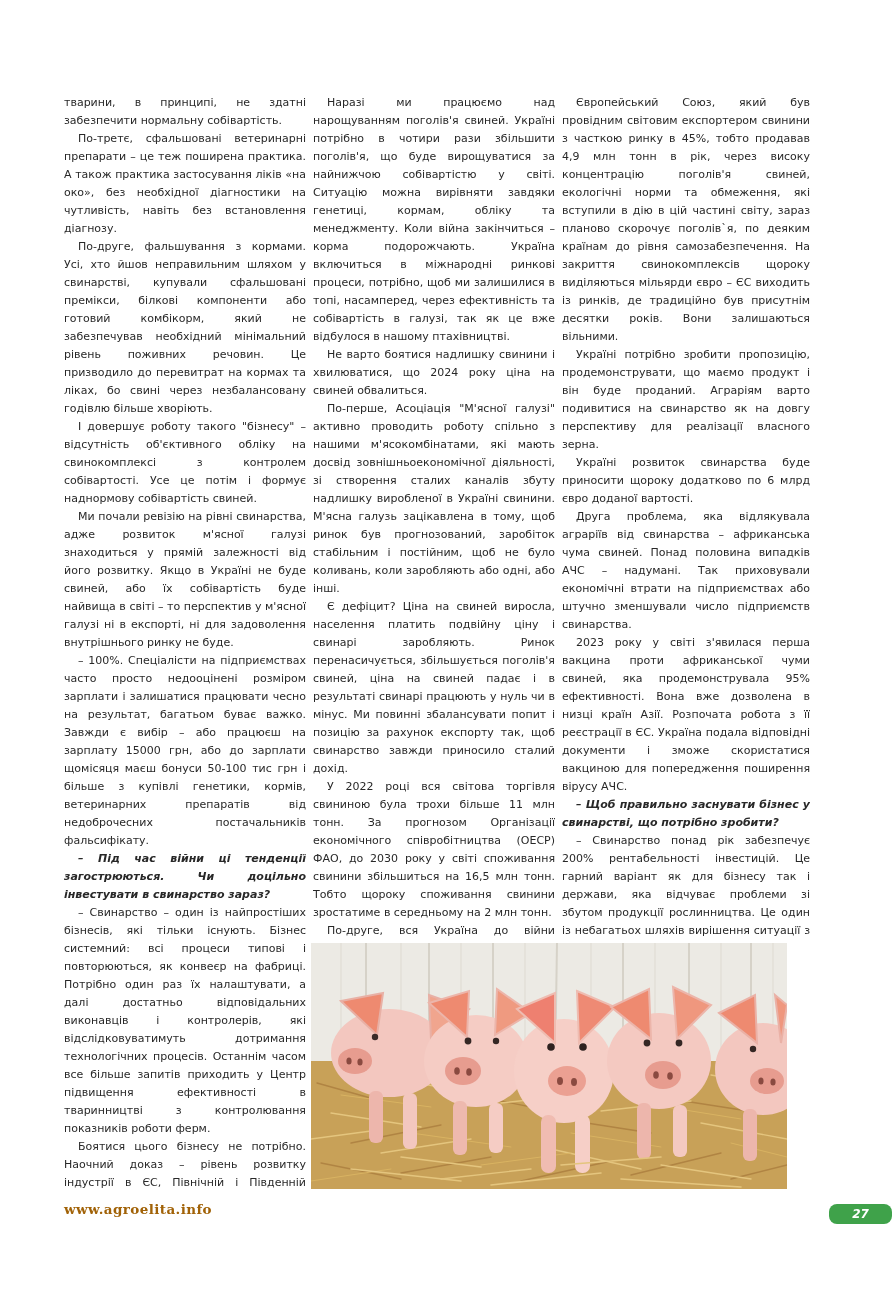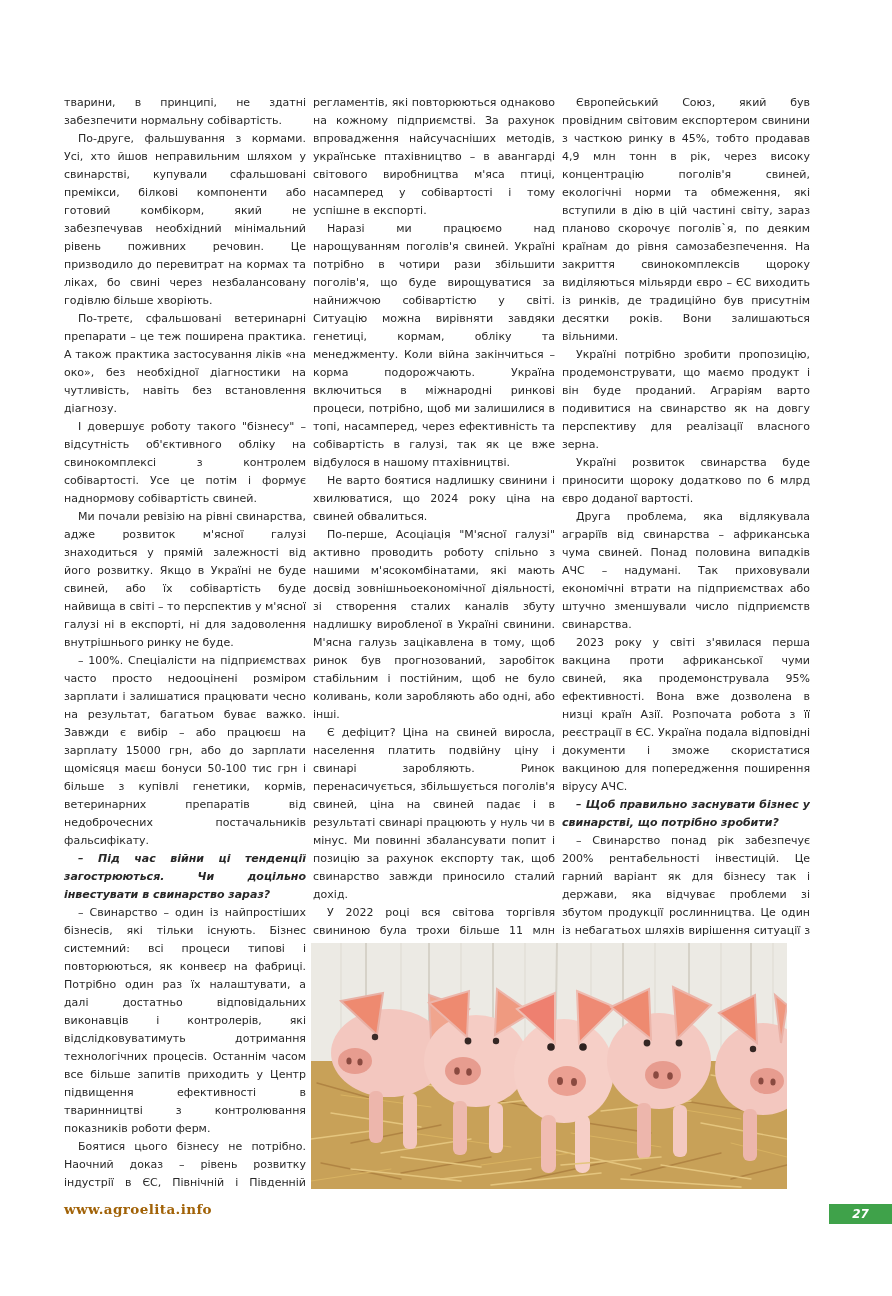--- a/index.html
+++ b/index.html
@@ -22,31 +22,30 @@
       display:flex;align-items:center;justify-content:center;
       font-size:12px;font-weight:bold;font-style:italic;color:#ffffff;}
 </style>
 </head>
 <body>
 
 <div class="page">
 
   <div class="col col-1">
       <p class="block cont">тварини, в принципі, не здатні забезпечити нормальну собівартість.</p>
+      <p class="block para">По-третє, сфальшовані ветеринарні препарати – це теж поширена практика. А також практика застосування ліків «на око», без необхідної діагностики на чутливість, навіть без встановлення діагнозу.</p>
       <p class="block para">По-друге, фальшування з кормами. Усі, хто йшов неправильним шляхом у свинарстві, купували сфальшовані премікси, білкові компоненти або готовий комбікорм, який не забезпечував необхідний мінімальний рівень поживних речовин. Це призводило до перевитрат на кормах та ліках, бо свині через незбалансовану годівлю більше хворіють.</p>
-      <p class="block para">По-третє, сфальшовані ветеринарні препарати – це теж поширена практика. А також практика застосування ліків «на око», без необхідної діагностики на чутливість, навіть без встановлення діагнозу.</p>
       <p class="block para">І довершує роботу такого "бізнесу" – відсутність об'єктивного обліку на свинокомплексі з контролем собівартості. Усе це потім і формує наднормову собівартість свиней.</p>
       <p class="block para">Ми почали ревізію на рівні свинарства, адже розвиток м'ясної галузі знаходиться у прямій залежності від його розвитку. Якщо в Україні не буде свиней, або їх собівартість буде найвища в світі – то перспектив у м'ясної галузі ні в експорті, ні для задоволення внутрішнього ринку не буде.</p>
       <p class="block para">– 100%. Спеціалісти на підприємствах часто просто недооцінені розміром зарплати і залишатися працювати чесно на результат, багатьом буває важко. Завжди є вибір – або працюєш на зарплату 15000 грн, або до зарплати щомісяця маєш бонуси 50-100 тис грн і більше з купівлі генетики, кормів, ветеринарних препаратів від недоброчесних постачальників фальсифікату.</p>
       <p class="block question">– Під час війни ці тенденції загострюються. Чи доцільно інвестувати в свинарство зараз?</p>
       <p class="block para">– Свинарство – один із найпростіших бізнесів, які тільки існують. Бізнес системний: всі процеси типові і повторюються, як конвеєр на фабриці. Потрібно один раз їх налаштувати, а далі достатньо відповідальних виконавців і контролерів, які відслідковуватимуть дотримання технологічних процесів. Останнім часом все більше запитів приходить у Центр підвищення ефективності в тваринництві з контролювання показників роботи ферм.</p>
       <p class="block para">Боятися цього бізнесу не потрібно. Наочний доказ – рівень розвитку індустрії в ЄС, Північній і Південній Америці. В Північній Америці, на відміну від країн ЄС, де свинарство сімейний бізнес, на свинокомплексах працюють багато найнятих працівників, мексиканців, зокрема, в яких ставлення до тварин, схоже нашому на багатьох фермах. При цьому галузь, будучи правильно організованою, працює на високому рівні.</p>
     </div>
   <div class="col col-2">
-      <p class="block cont">регламентів, які повторюються однаково на кожному підприємстві. За рахунок впровадження найсучасніших методів, українське птахівництво – в авангарді світового виробництва м'яса птиці, насамперед у собівартості і тому успішне в експорті.</p>
       <p class="block para">Наразі ми працюємо над нарощуванням поголів'я свиней. Україні потрібно в чотири рази збільшити поголів'я, що буде вирощуватися за найнижчою собівартістю у світі. Ситуацію можна вирівняти завдяки генетиці, кормам, обліку та менеджменту. Коли війна закінчиться – корма подорожчають. Україна включиться в міжнародні ринкові процеси, потрібно, щоб ми залишилися в топі, насамперед, через ефективність та собівартість в галузі, так як це вже відбулося в нашому птахівництві.</p>
       <p class="block para">Не варто боятися надлишку свинини і хвилюватися, що 2024 року ціна на свиней обвалиться.</p>
       <p class="block para">По-перше, Асоціація "М'ясної галузі" активно проводить роботу спільно з нашими м'ясокомбінатами, які мають досвід зовнішньоекономічної діяльності, зі створення сталих каналів збуту надлишку виробленої в Україні свинини. М'ясна галузь зацікавлена в тому, щоб ринок був прогнозований, заробіток стабільним і постійним, щоб не було коливань, коли заробляють або одні, або інші.</p>
       <p class="block para">Є дефіцит? Ціна на свиней виросла, населення платить подвійну ціну і свинарі заробляють. Ринок перенасичується, збільшується поголів'я свиней, ціна на свиней падає і в результаті свинарі працюють у нуль чи в мінус. Ми повинні збалансувати попит і позицію за рахунок експорту так, щоб свинарство завжди приносило сталий дохід.</p>
       <p class="block para">У 2022 році вся світова торгівля свининою була трохи більше 11 млн тонн. За прогнозом Організації економічного співробітництва (ОЕСР) ФАО, до 2030 року у світі споживання свинини збільшиться на 16,5 млн тонн. Тобто щороку споживання свинини зростатиме в середньому на 2 млн тонн.</p>
       <p class="block para">По-друге, вся Україна до війни вирощувала свинини в забійній вазі в межах 0,6 млн тонн, а зараз менше 0,5 млн тонн.</p>
     </div>
   <div class="col col-3">
       <p class="block para">Європейський Союз, який був провідним світовим експортером свинини з часткою ринку в 45%, тобто продавав 4,9 млн тонн в рік, через високу концентрацію поголів'я свиней, екологічні норми та обмеження, які вступили в дію в цій частині світу, зараз планово скорочує поголів`я, по деяким країнам до рівня самозабезпечення. На закриття свинокомплексів щороку виділяються мільярди євро – ЄС виходить із ринків, де традиційно був присутнім десятки років. Вони залишаються вільними.</p>
       <p class="block para">Україні потрібно зробити пропозицію, продемонструвати, що маємо продукт і він буде проданий. Аграріям варто подивитися на свинарство як на довгу перспективу для реалізації власного зерна.</p>
@@ -191,17 +190,17 @@
           <path d="M180 242 L290 230"></path>
           <path d="M310 236 L430 244"></path>
         <path d="M90 214 L170 224"></path>
           <path d="M250 222 L350 214"></path>
       </g>
     </svg>
   </div>
 
   <a class="footer-url" href="#" style="color: #a16207;">www.agroelita.info</a>
 
-  <div class="page-badge" style="background: rgb(63, 162, 74);">
+  <div class="page-badge" style="background: rgb(63, 162, 74); border-radius: 8px;">
     <span>27</span>
   </div>
 
 </div>
 
 </body></html>

